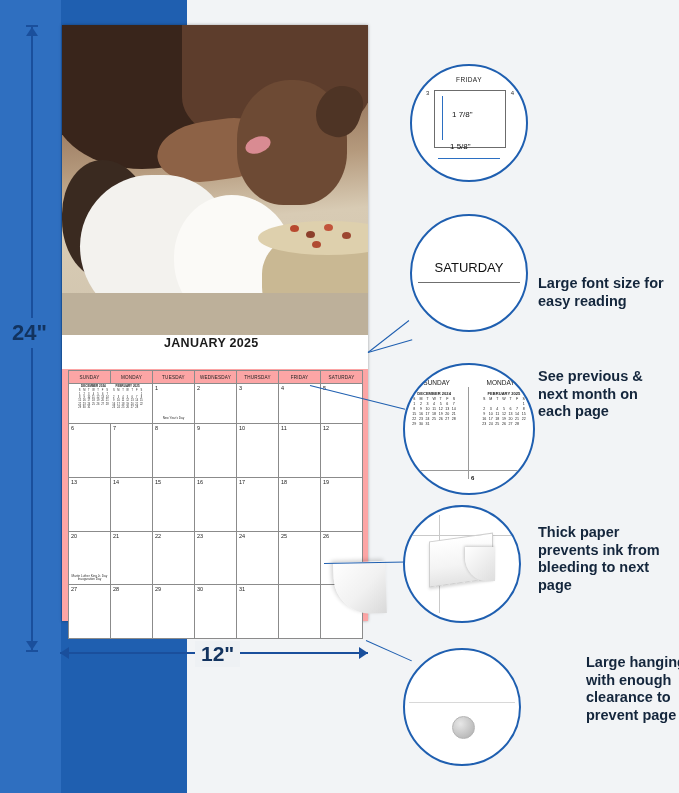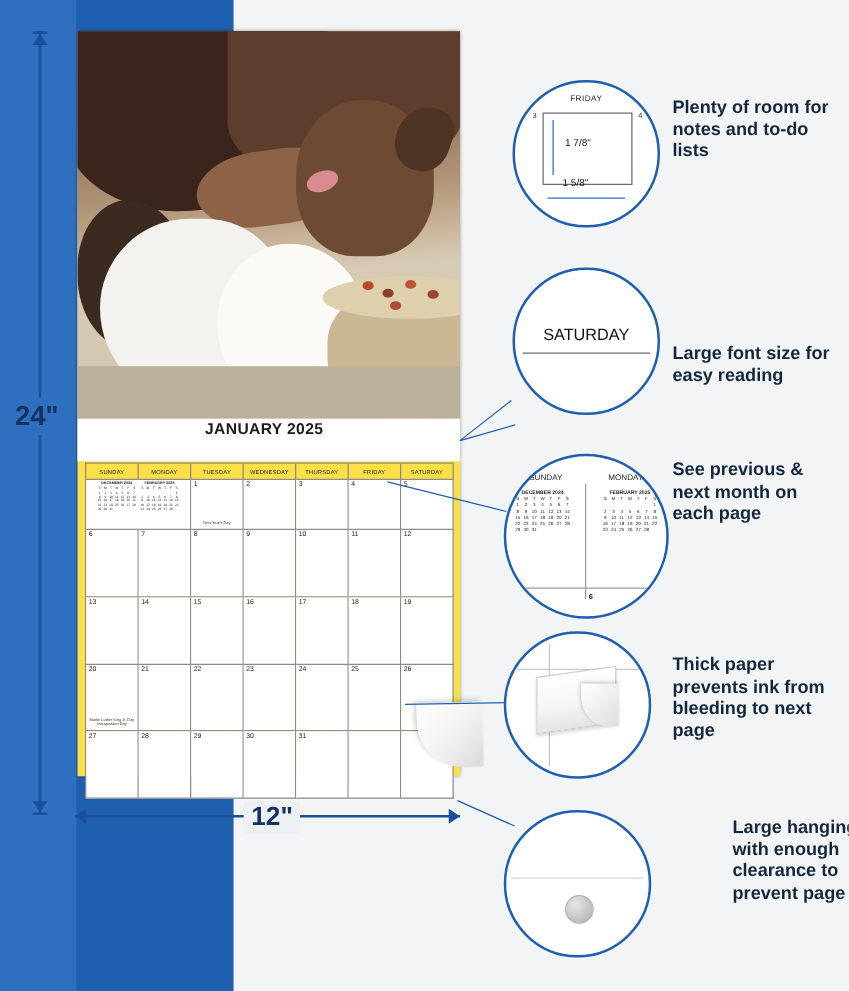--- a/index.html
+++ b/index.html
@@ -67,21 +67,21 @@
   }
   .label-12{
     position:absolute;left:195px;top:641px;
     font-size:21px;font-weight:bold;color:#12335f;
     background:#eef1f4;padding:1px 6px;
   }
 
   
   .calendar{
     position:absolute;left:62px;top:25px;width:306px;height:596px;
-    background:#fde047;box-shadow:0 0 3px rgba(0,0,0,.35);
+    background:#fca5a5;box-shadow:0 0 3px rgba(0,0,0,.35);
   }
   .photo{
     position:absolute;left:0;top:0;width:306px;height:310px;
     background:linear-gradient(175deg,#6b4a3a 0%,#8d6a52 22%,#b59a7d 45%,#d8cbb4 62%,#cfc3ad 100%);
     overflow:hidden;
   }
   
   .ph-dark{
     position:absolute;left:-10px;top:-6px;width:210px;height:150px;
     background:#39251b;border-radius:0 0 60% 45%;
@@ -530,21 +530,20 @@
   <div class="circle c1">
     <div class="fri">FRIDAY</div>
     <div class="n3">3</div>
     <div class="n4">4</div>
     <div class="box"></div>
     <div class="vline"></div>
     <div class="hline"></div>
     <div class="vlab">1 7/8"</div>
     <div class="hlab">1 5/8"</div>
   </div>
-  <div class="feat-text" style="left:538px;top:78px;width:132px;">Plenty of room for notes and to-do lists</div>
 
   <div class="circle c2">
     <div class="sat">SATURDAY</div>
     <div class="rule"></div>
   </div>
   <div class="feat-text" style="left:538px;top:235px;width:132px;margin-top:40px;">Large font size for easy reading</div>
 
   <div class="circle c3">
     <div class="hdr">
       <span>SUNDAY</span>

